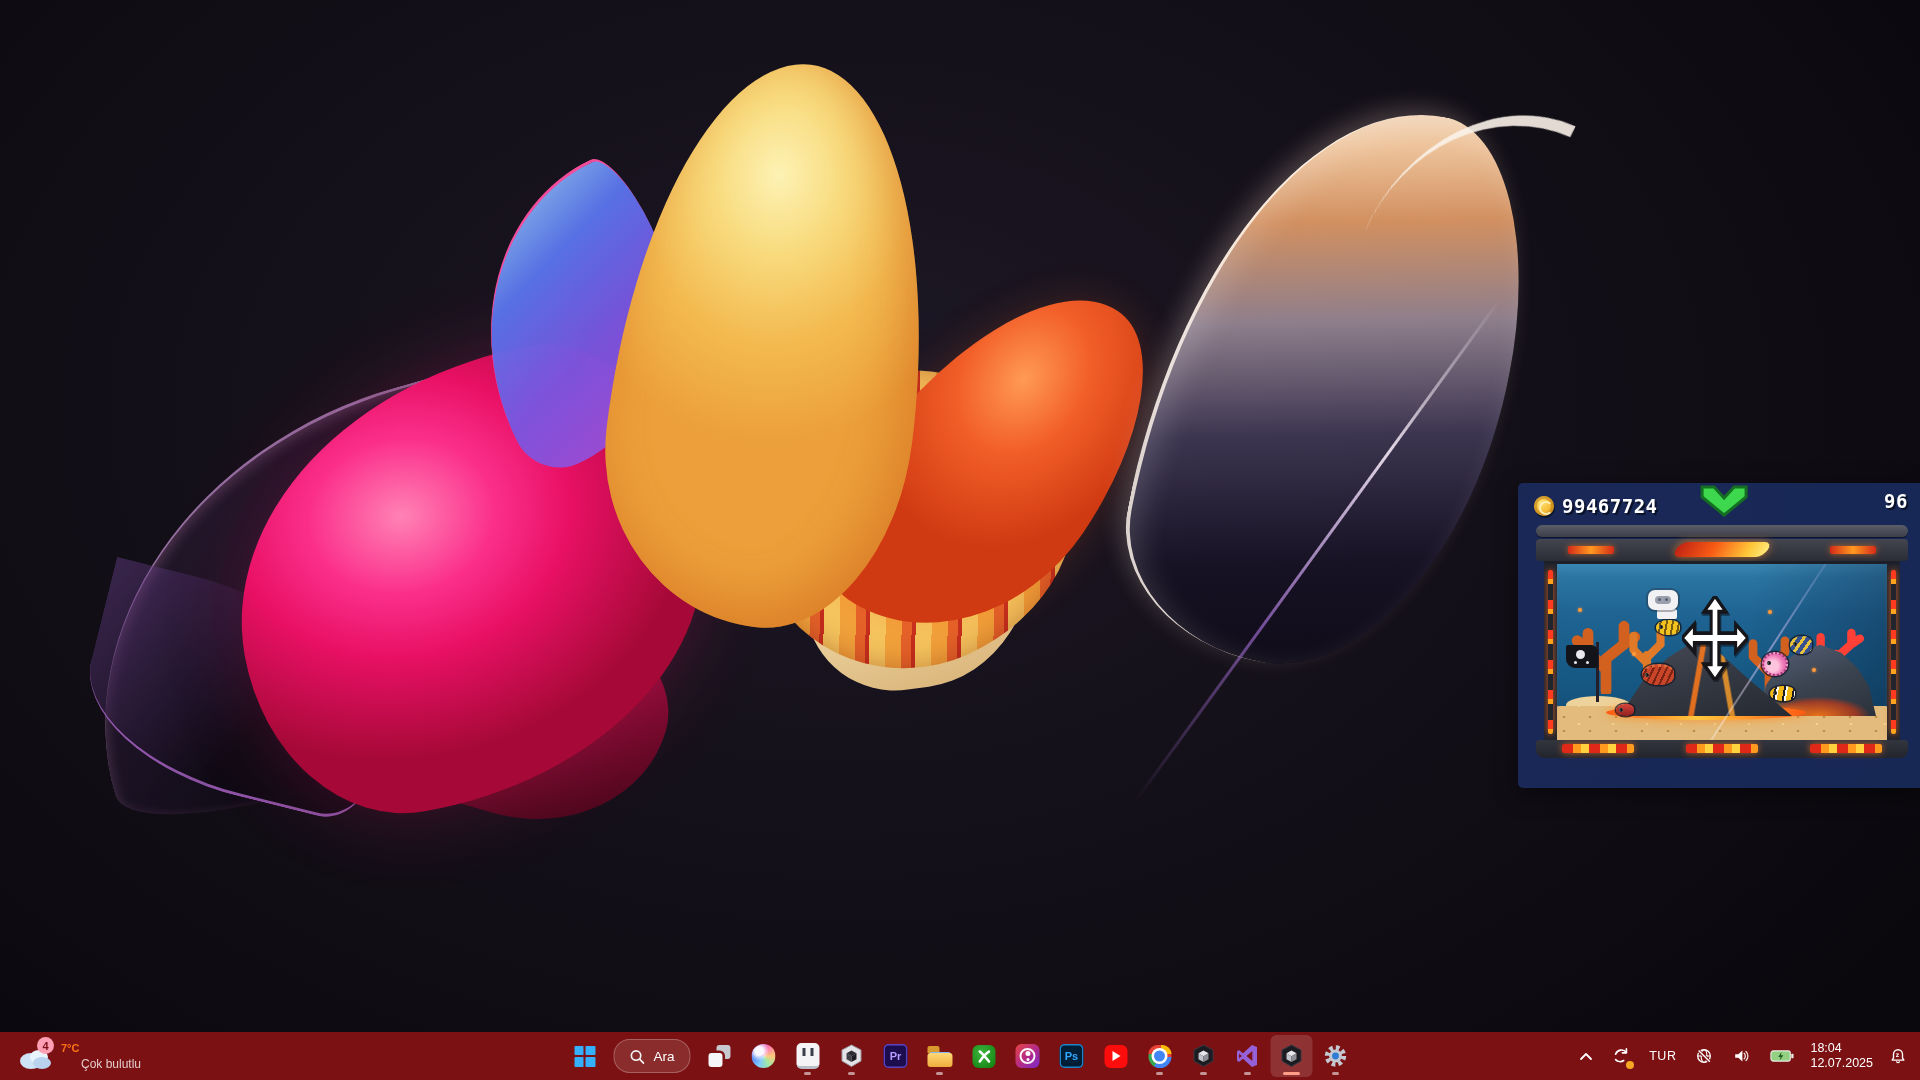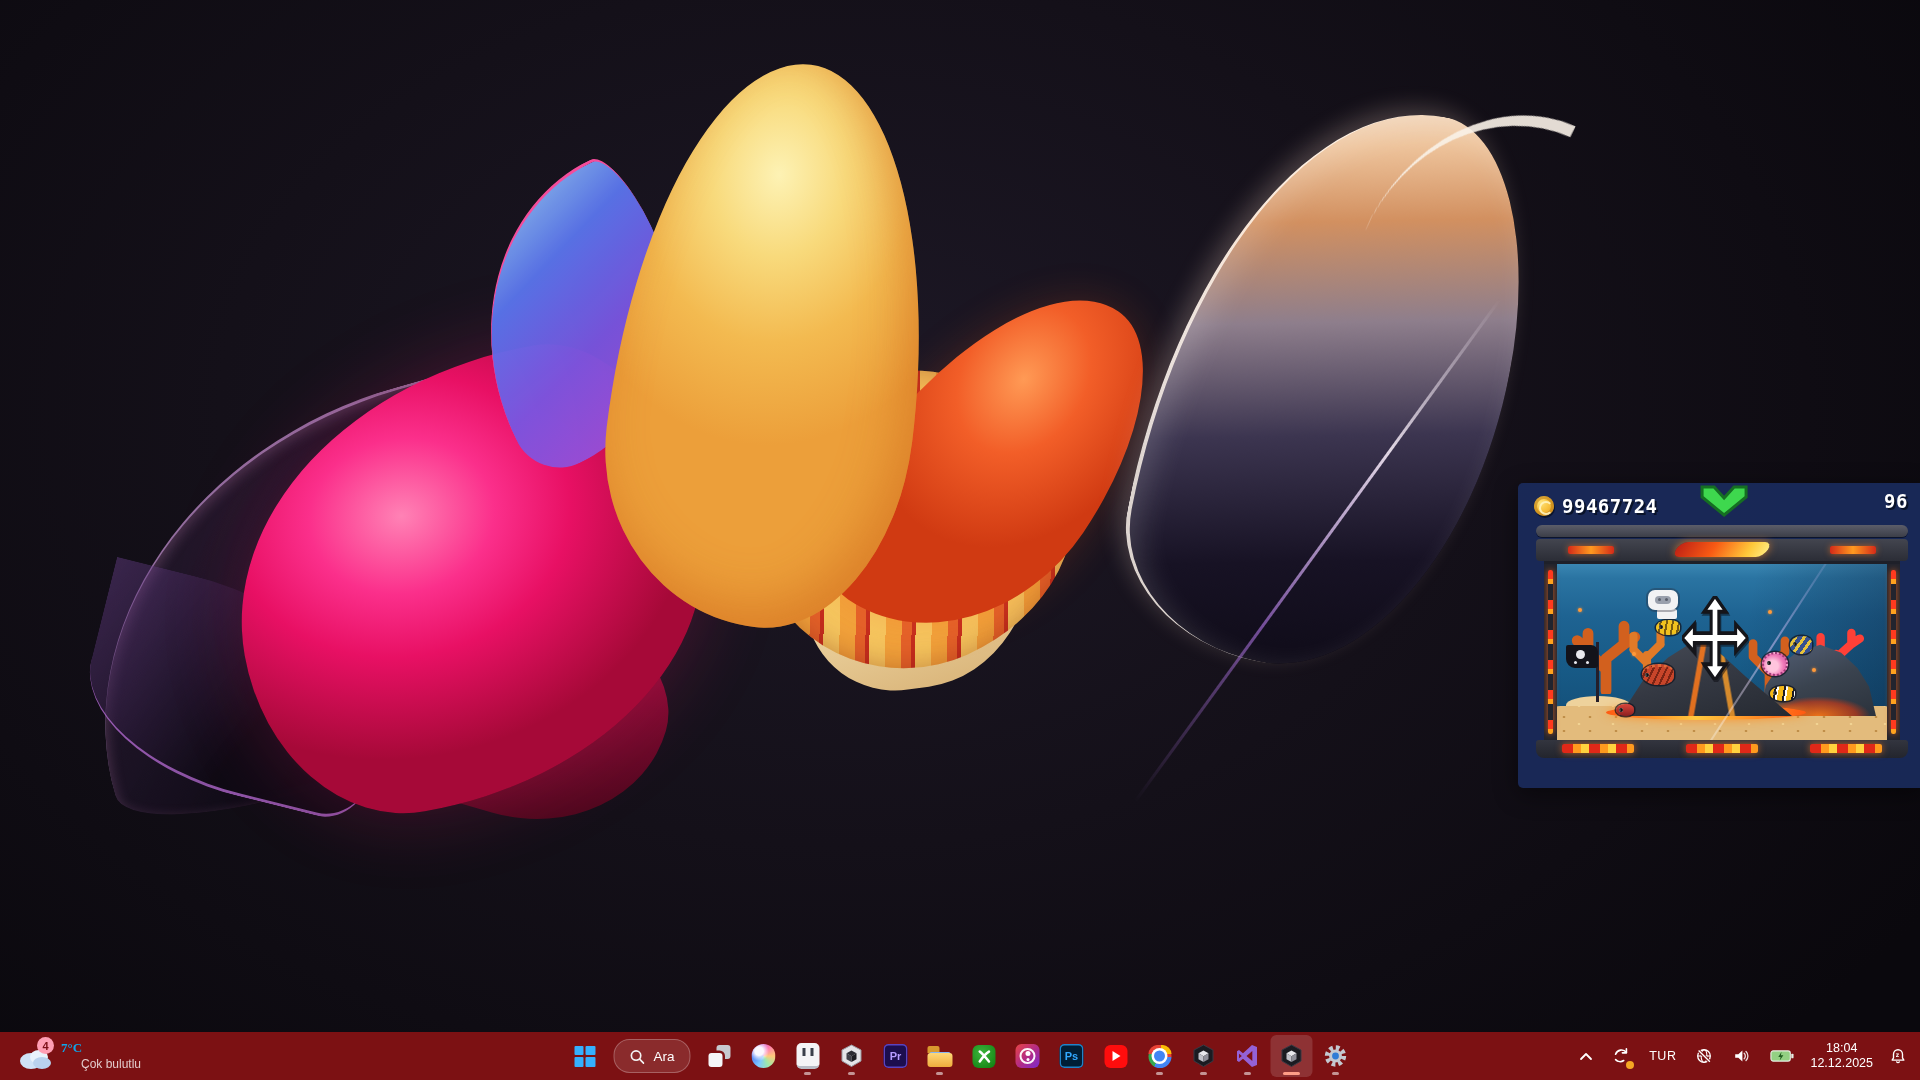--- a/index.html
+++ b/index.html
@@ -133,21 +133,21 @@
     box-shadow:0 0 7px rgba(255,120,30,.65);}
   .wbase i.b1{left:26px}.wbase i.b2{left:50%;transform:translateX(-50%)}.wbase i.b3{right:26px}
 
   
   .taskbar{position:absolute;left:0;right:0;bottom:0;height:48px;background:#7c1113;display:flex;align-items:center;}
   .weather{position:absolute;left:8px;top:0;height:48px;display:flex;align-items:center;gap:9px;padding:0 10px;border-radius:6px;cursor:default;}
   .wx-icon{position:relative;width:34px;height:30px;}
   .wx-badge{position:absolute;right:-2px;top:-4px;width:17px;height:17px;border-radius:50%;background:#ff9fb4;
     color:#7c1018;font-size:11px;font-weight:bold;display:flex;align-items:center;justify-content:center;z-index:2;}
   .wx-text{display:flex;flex-direction:column;line-height:16px;}
-  .wx-temp{color:#0ea5e9;font-size:13px;font-weight:bold;font-family:Liberation Serif, serif;}
+  .wx-temp{color:#f97316;font-size:11px;font-weight:bold;}
   .wx-cond{color:rgba(255,255,255,.78);font-size:12px;margin-left:20px;}
   .tb-center{position:absolute;left:50%;top:0;transform:translateX(-50%);height:48px;display:flex;align-items:center;gap:2px;}
   .tb-btn{position:relative;width:42px;height:42px;border:none;background:transparent;border-radius:6px;
     display:flex;align-items:center;justify-content:center;padding:0;cursor:pointer;}
   .tb-btn.run::after{content:"";position:absolute;bottom:2px;left:50%;transform:translateX(-50%);
     width:7px;height:3px;border-radius:2px;background:rgba(255,255,255,.55);}
   .tb-btn.active{background:rgba(255,255,255,.14);}
   .tb-btn.active::after{width:17px;background:#ff9d87;}
   .search-pill{height:32px;margin:0 6px;padding:0 15px;border-radius:16px;display:flex;align-items:center;gap:9px;
     background:rgba(255,255,255,.11);border:1px solid rgba(255,255,255,.26);color:#fff;font-size:13.5px;cursor:pointer;}
@@ -180,21 +180,21 @@
     background:conic-gradient(from -30deg,#ea4335 0 120deg,#4285f4 120deg 240deg,#34a853 240deg 360deg);}
   .chrome i{position:absolute;left:50%;top:50%;transform:translate(-50%,-50%);width:11px;height:11px;border-radius:50%;
     background:#4285f4;box-shadow:0 0 0 2.5px #fff;}
   .chrome u{position:absolute;left:0;top:0;width:23px;height:9px;background:linear-gradient(90deg,#ea4335 55%,#fbbc05 56%);border-radius:12px 12px 0 0;}
   .gear{position:relative;width:24px;height:24px;}
 
   
   .tray{position:absolute;right:10px;top:0;height:48px;display:flex;align-items:center;gap:13px;color:#fff;}
   .tray .titem{display:flex;align-items:center;justify-content:center;cursor:pointer;border-radius:4px;padding:3px;}
   .lang{font-size:12.5px;letter-spacing:.5px;}
-  .clock{font-size:12.5px;line-height:15px;text-align:center;cursor:pointer;}
+  .clock{font-size:12.5px;line-height:15px;text-align:left;cursor:pointer;}
   .sync{position:relative;}
   .sync .dot{position:absolute;right:-1px;bottom:-1px;width:8px;height:8px;border-radius:50%;background:#f5a623;}
 </style>
 </head>
 <body>
 
 <div class="screen">
 
   <div class="wallpaper">
     <div class="shape leaf-far-left"></div>
@@ -466,21 +466,21 @@
       </span>
       <span class="titem">
         <svg width="24" height="14" viewBox="0 0 26 14">
             <rect x="1" y="1.5" width="21" height="11" rx="2.5" fill="#93d083" stroke="#e6efe4" stroke-width="1.2"></rect>
             <rect x="23" y="4.5" width="2.5" height="5" rx="1" fill="#e6efe4"></rect>
             <path d="M12.5 2.5 L9 8 H11.5 L10.5 11.8 L14.5 6.2 H11.8 Z" fill="#205c20"></path>
           </svg>
       </span>
       <span class="clock">
         <div>18:04</div>
-        <div>12.12.2025</div>
+        <div>12.07.2025</div>
       </span>
       <span class="titem">
         <svg width="18" height="18" viewBox="0 0 20 20">
             <path d="M10 3 A5 5 0 0 1 15 8 V12 L16.5 14.5 H3.5 L5 12 V8 A5 5 0 0 1 10 3 Z" fill="none" stroke="#fff" stroke-width="1.5" stroke-linejoin="round"></path>
             <path d="M8.5 16.5 A1.8 1.8 0 0 0 11.5 16.5" fill="none" stroke="#fff" stroke-width="1.4" stroke-linecap="round"></path>
             <text x="7.2" y="11.5" font-size="7" font-family="DejaVu Sans Mono, monospace" fill="#fff" font-weight="bold">z</text>
           </svg>
       </span>
     </div>
   </div>

